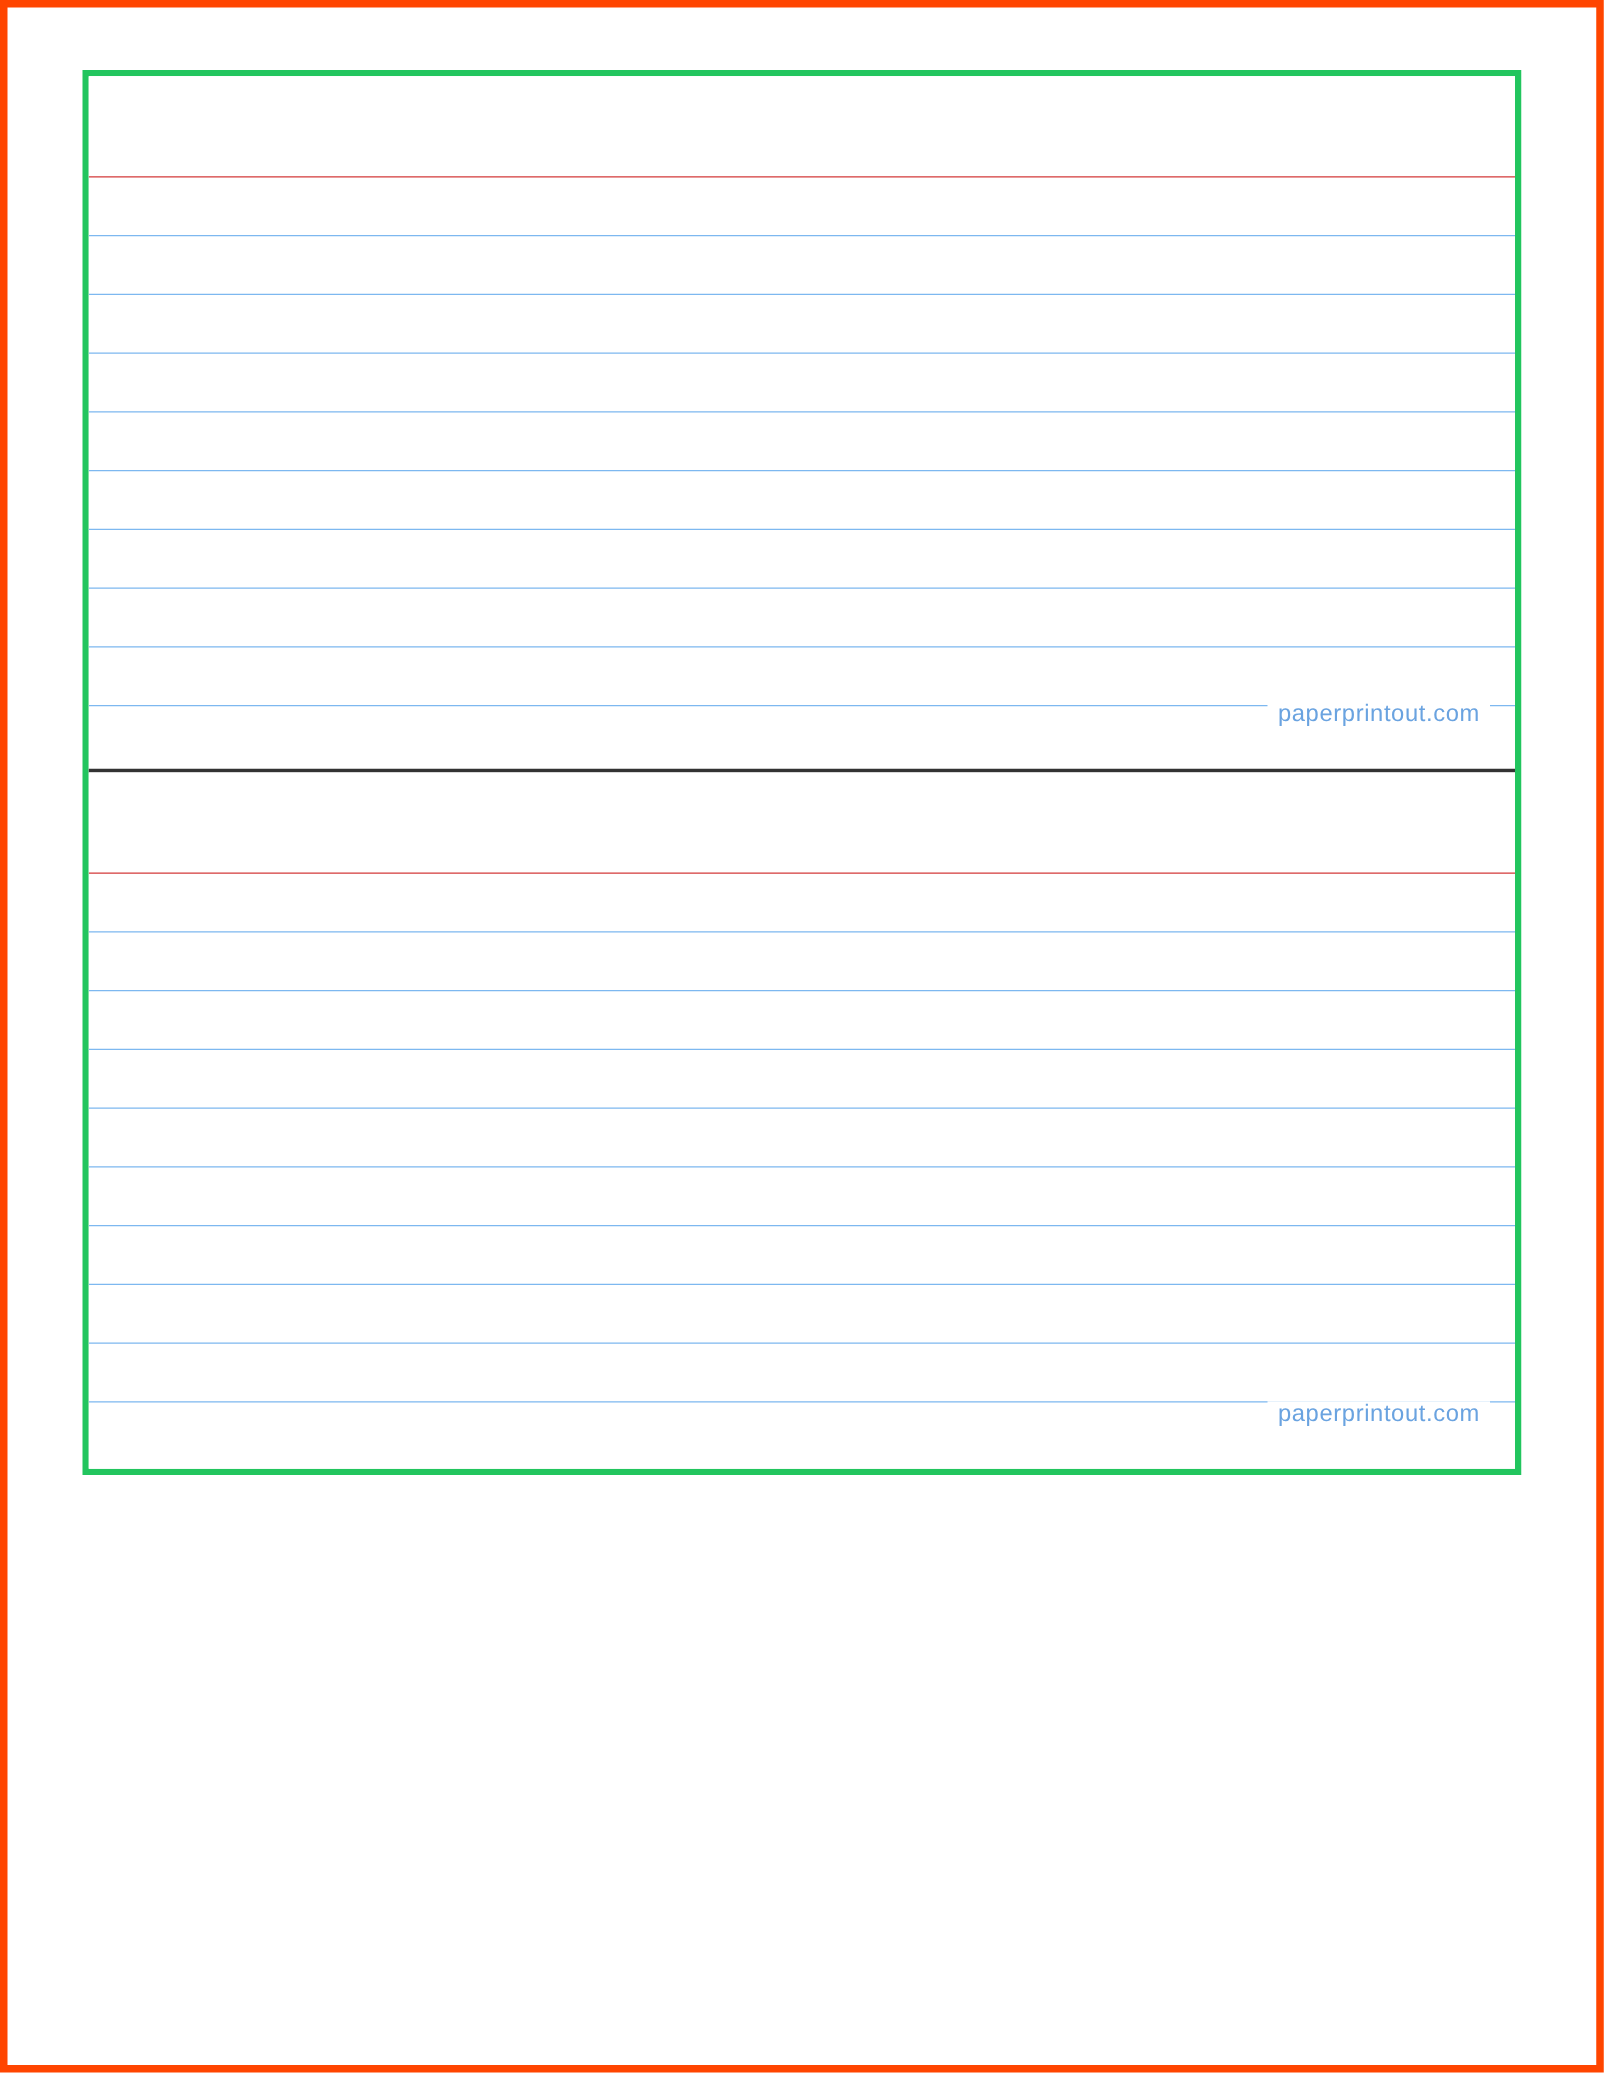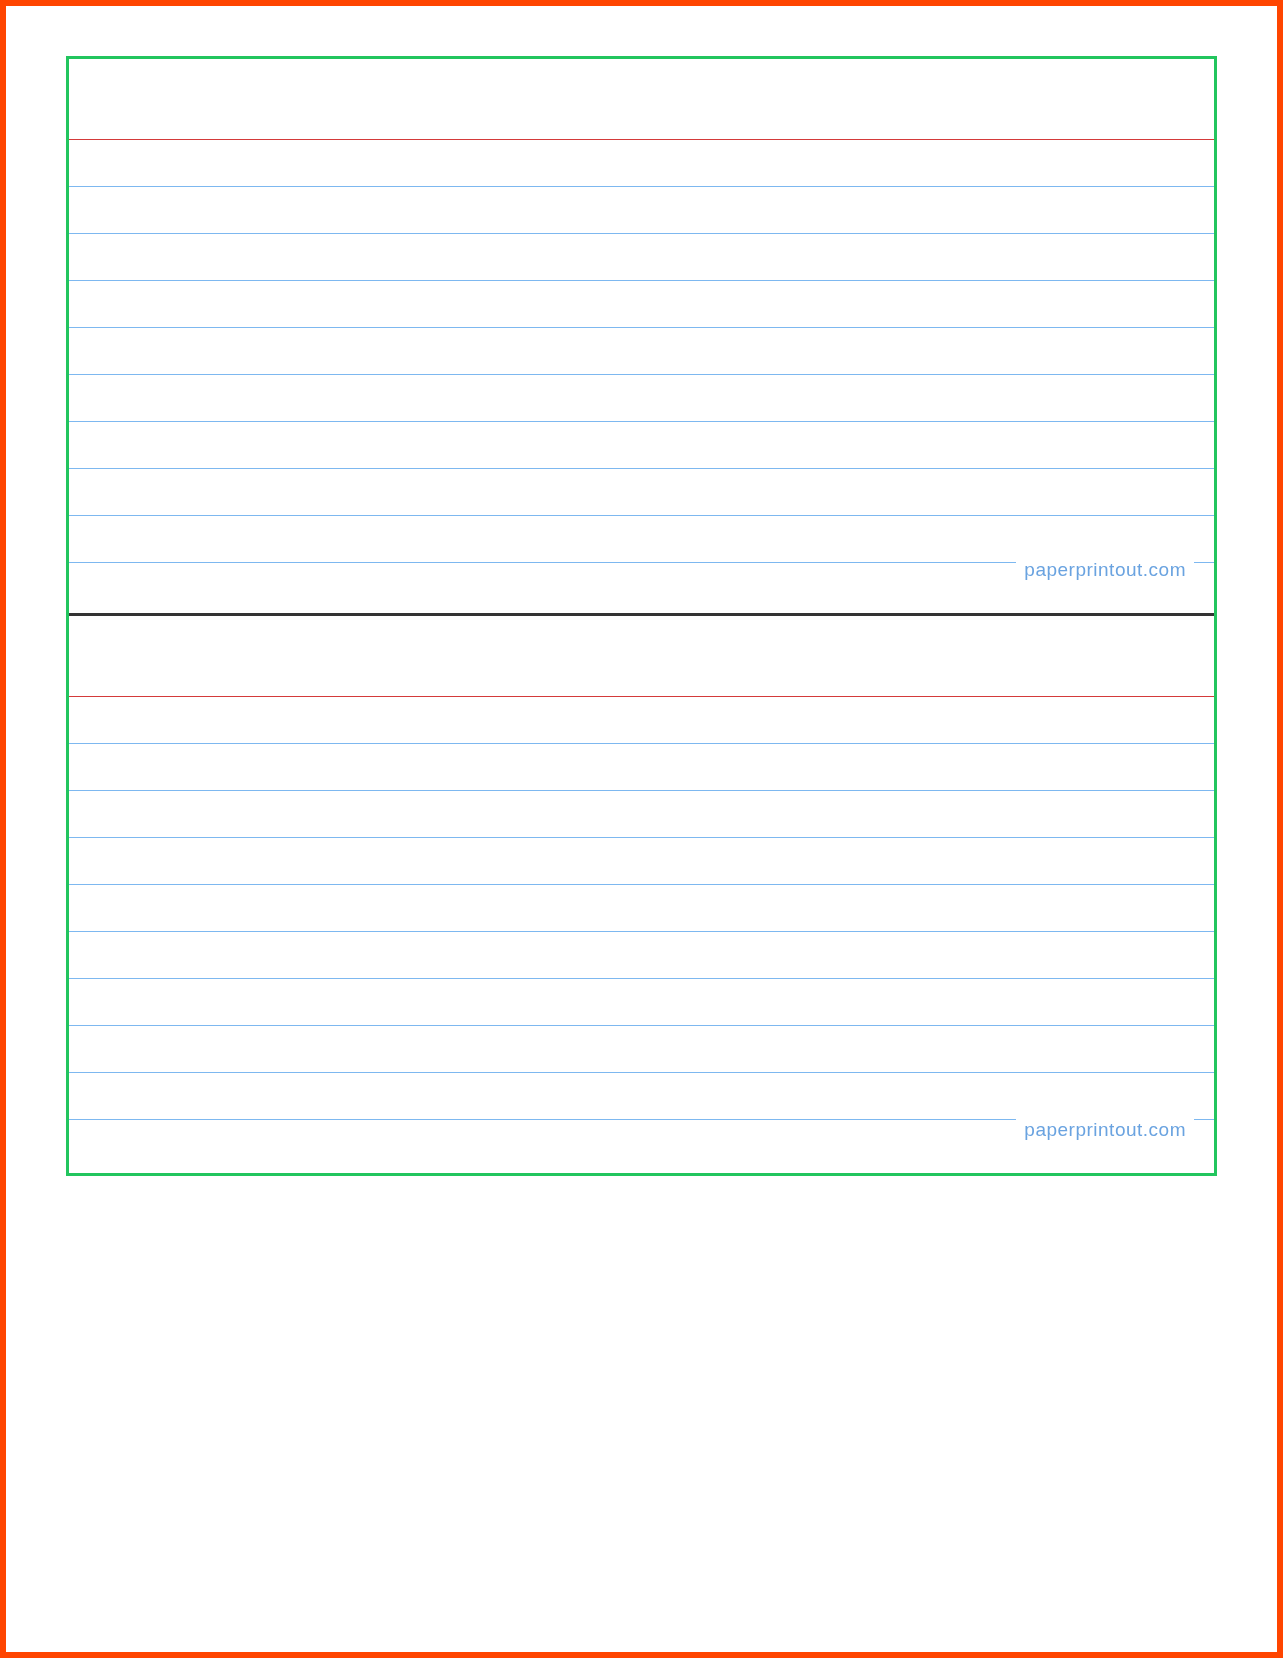--- a/index.html
+++ b/index.html
@@ -10,21 +10,21 @@
   body {
     width: 1283px;
     height: 1658px;
     background: #ffffff;
     border: 6px solid #ff4500;
     padding: 50px 60px 60px 60px;
     font-family: Arial, Helvetica, sans-serif;
   }
   .card-container {
     width: 100%;
-    border: 3px solid #22c55e;
+    border: 5px solid #22c55e;
     background: #ffffff;
   }
   .index-card {
     position: relative;
     width: 100%;
     height: 557px;
     background: #ffffff;
     overflow: hidden;
   }
   .index-card.card-1 {

